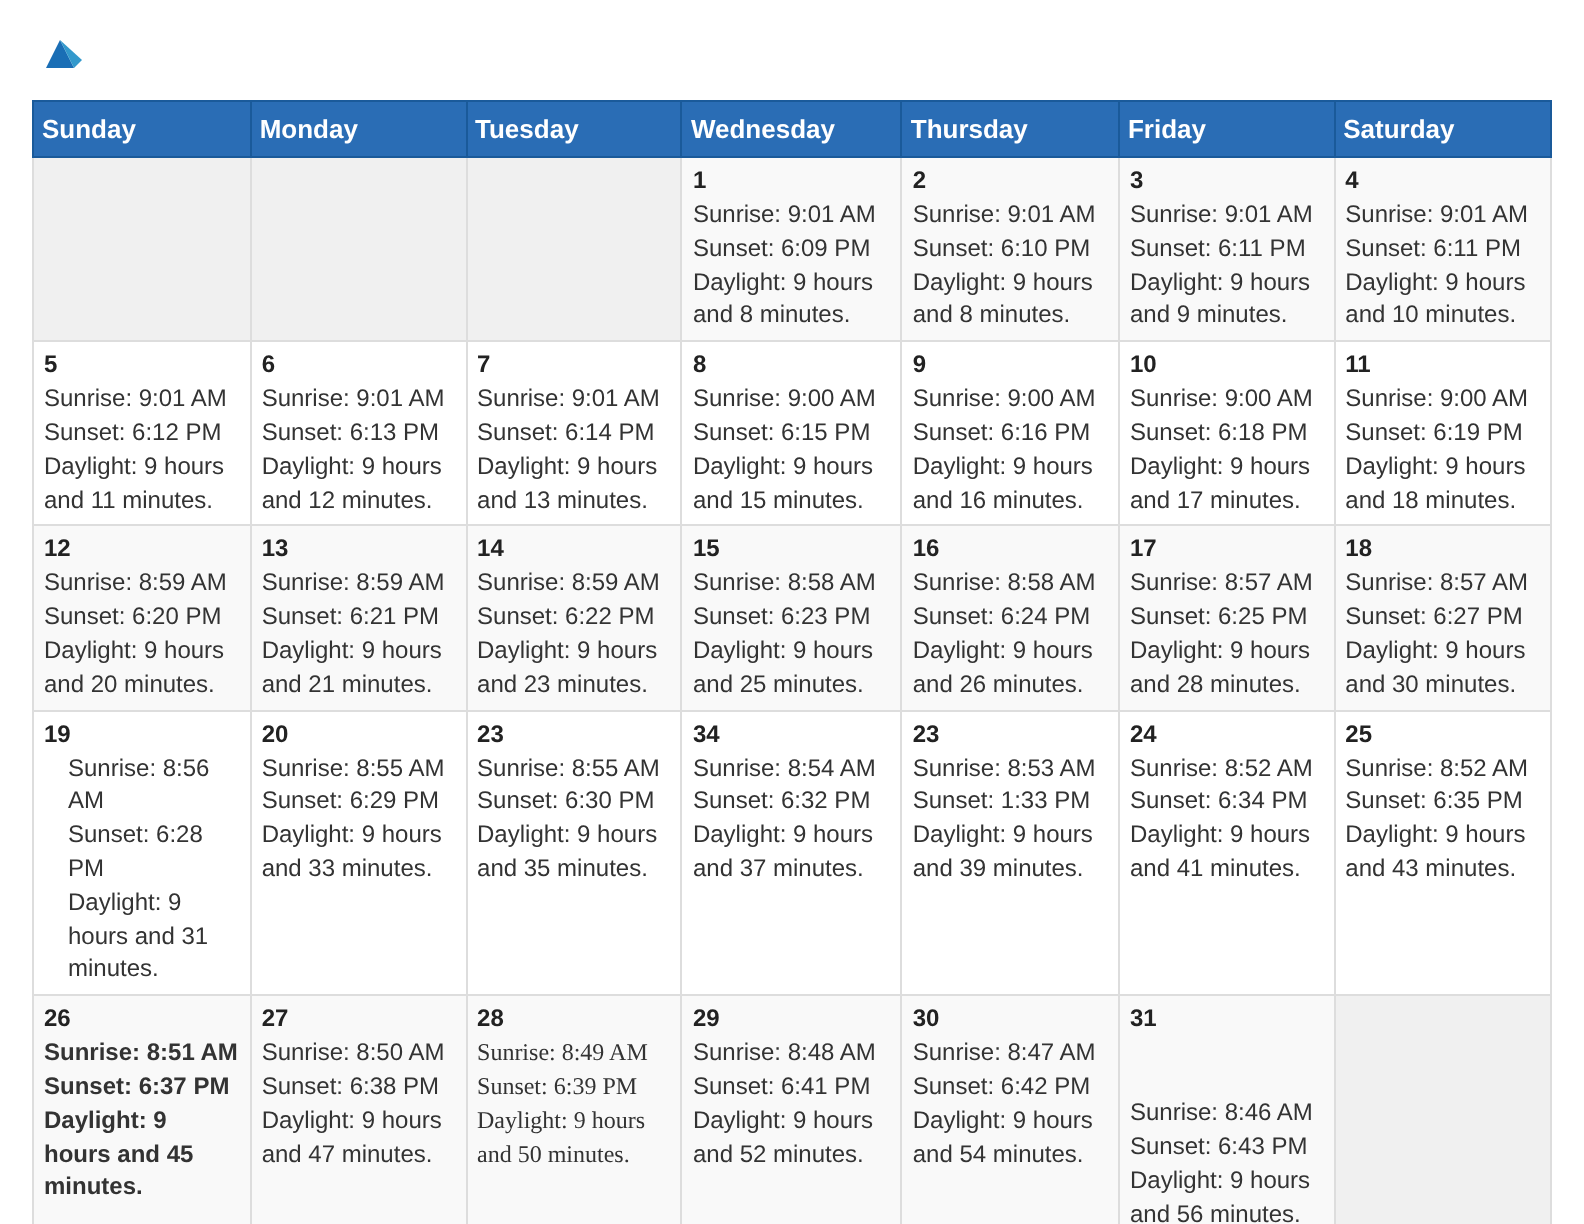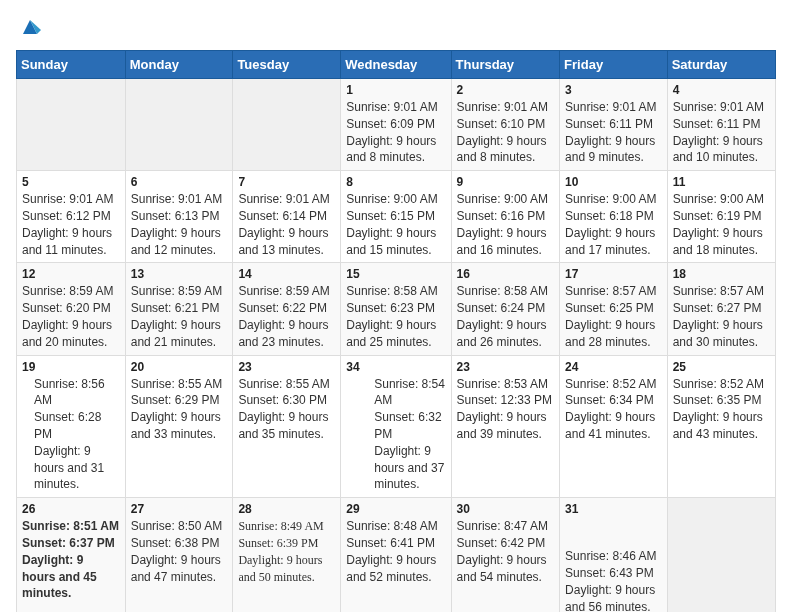--- a/index.html
+++ b/index.html
@@ -249,28 +249,28 @@
 Daylight: 9 hours and 33 minutes.</div>
         </td>
         <td>
           <div class="day-num">23</div>
           <div class="day-detail" style="white-space: pre-line;">Sunrise: 8:55 AM
 Sunset: 6:30 PM
 Daylight: 9 hours and 35 minutes.</div>
         </td>
         <td>
           <div class="day-num">34</div>
-          <div class="day-detail" style="white-space: pre-line; margin-left: 28px;">Sunrise: 8:54 AM
+          <div class="day-detail" style="white-space: pre-line;">Sunrise: 8:54 AM
 Sunset: 6:32 PM
 Daylight: 9 hours and 37 minutes.</div>
         </td>
         <td>
           <div class="day-num">23</div>
           <div class="day-detail" style="white-space: pre-line;">Sunrise: 8:53 AM
-Sunset: 12:33 PM
+Sunset: 1:33 PM
 Daylight: 9 hours and 39 minutes.</div>
         </td>
         <td>
           <div class="day-num">24</div>
           <div class="day-detail" style="white-space: pre-line;">Sunrise: 8:52 AM
 Sunset: 6:34 PM
 Daylight: 9 hours and 41 minutes.</div>
         </td>
         <td>
           <div class="day-num">25</div>

